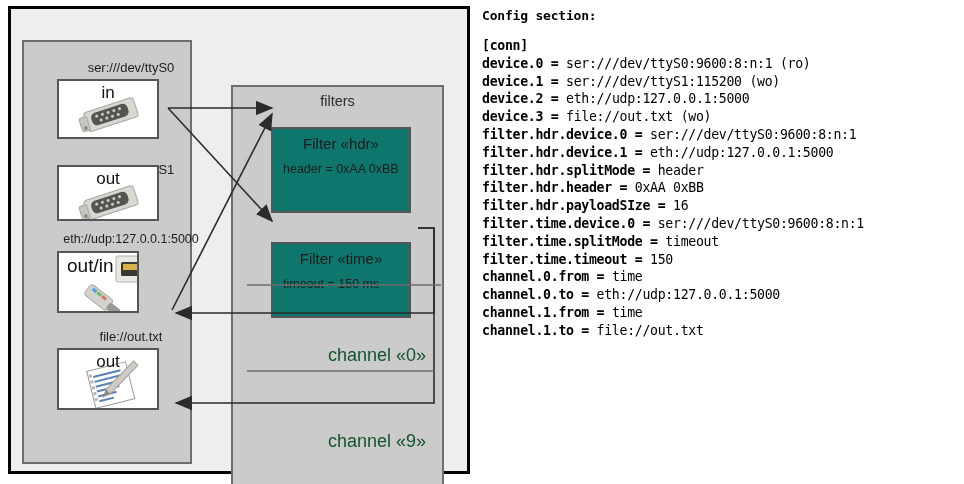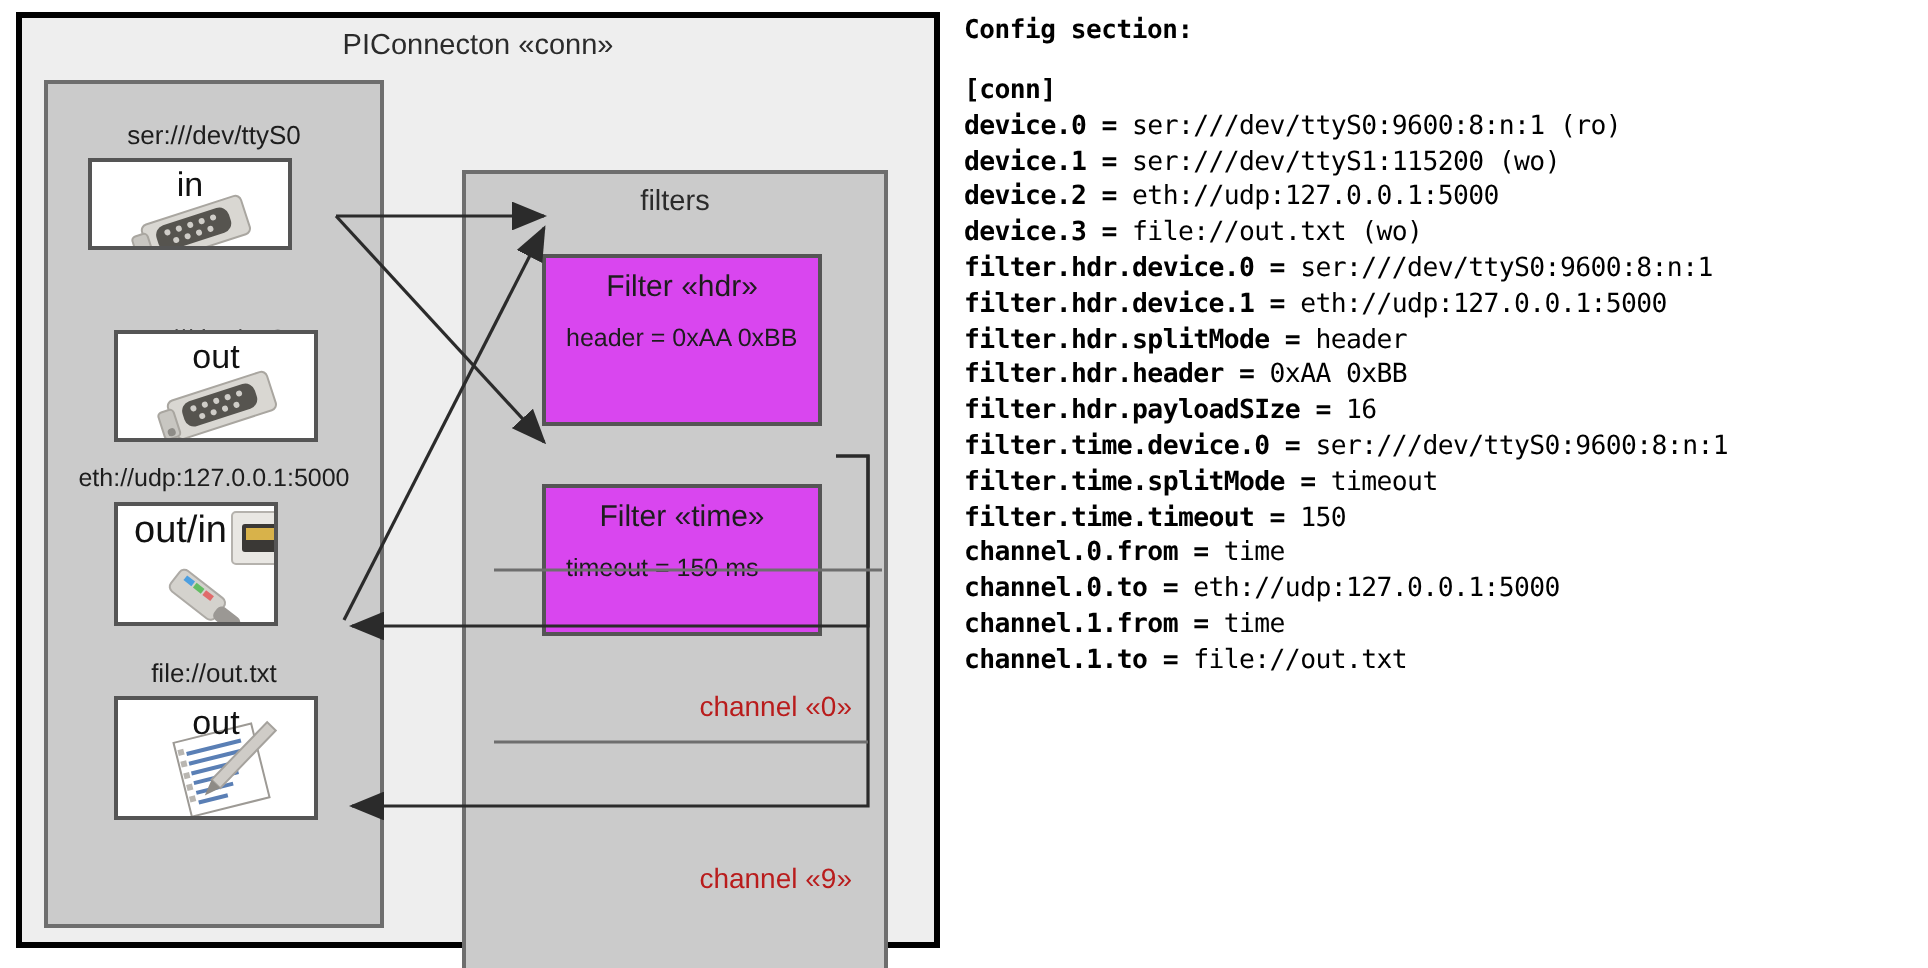--- a/index.html
+++ b/index.html
@@ -15,61 +15,60 @@
   
   .panel{position:absolute;background:#cbcbcb;border:2px solid #6e6e6e;
       box-sizing:border-box;}
   #devices-panel{left:11px;top:31px;width:170px;height:424px;}
   #filters-panel{left:220px;top:31px;width:213px;height:424px;margin-top:45px;}
   .panel-title{position:absolute;left:0;top:6px;width:100%;text-align:center;
       font-size:14.5px;color:#2b2b2b;}
 
   
   .dev-label{position:absolute;font-size:13px;color:#1d1d1d;text-align:center;
-      white-space:nowrap;}
+      white-space:nowrap;padding-left:24px;}
   .dev-box{position:absolute;background:#ffffff;border:2px solid #555555;
       box-sizing:border-box;overflow:hidden;}
   .dev-io{position:absolute;top:2px;left:0;width:100%;text-align:center;
       font-size:17px;color:#111;z-index:3;}
   .dev-io.left{text-align:left;left:8px;width:auto;font-size:19px;}
 
   
-  .filter-box{position:absolute;background:#d946ef;border:2px solid #555555;
+  .filter-box{position:absolute;background:#0f766e;border:2px solid #555555;
       box-sizing:border-box;}
   .filter-title{position:absolute;left:0;top:6px;width:100%;text-align:center;
       font-size:15px;color:#1d1d1d;}
   .filter-props{position:absolute;left:10px;top:32px;font-size:12.5px;
       line-height:17px;color:#1d1d1d;}
 
   
-  .chan-label{position:absolute;font-size:14px;color:#b91c1c;white-space:nowrap;}
+  .chan-label{position:absolute;font-size:18px;color:#14532d;white-space:nowrap;}
 
   
   svg.ovl{position:absolute;left:0;top:0;width:964px;height:484px;
       pointer-events:none;overflow:visible;}
 
   
   #config-wrap{position:absolute;left:482px;top:8px;width:478px;}
   #config-heading{font-family:"DejaVu Sans Mono","Liberation Mono",monospace;
       font-size:13px;font-weight:bold;color:#000;margin:0 0 14px 0;letter-spacing:-0.2px;}
   #config-lines{font-family:"DejaVu Sans Mono","Liberation Mono",monospace;
       font-size:13.2px;line-height:17.8px;color:#000;white-space:pre;
       letter-spacing:-0.3px;}
   #config-lines .k{font-weight:bold;}
 </style>
 </head>
 <body>
 
 <div id="diagram-frame">
-  <div id="diagram-title">PIConnecton «conn»</div>
 
   <div class="panel" id="devices-panel">
 
     <div class="dev-label" style="left:0;top:18px;width:100%;">ser:///dev/ttyS0</div>
-    <div class="dev-box" style="left:20px;top:37px;width:102px;height:46px;">
+    <div class="dev-box" style="left:33px;top:37px;width:102px;height:60px;">
       <div class="dev-io">in</div>
       <svg viewBox="0 0 102 56" width="102" height="56" style="position:absolute;left:0;top:0;">
         <g transform="rotate(-18 51 34)">
           <rect x="26" y="24" width="52" height="20" rx="3" fill="#d9d7d2" stroke="#a9a6a0"></rect>
           <rect x="32" y="27" width="38" height="13" rx="5" fill="#56544f"></rect>
           <g fill="#cfcdc8">
             <circle cx="38" cy="31" r="1.5"></circle>
               <circle cx="44" cy="31" r="1.5"></circle>
             <circle cx="50" cy="31" r="1.5"></circle>
               <circle cx="56" cy="31" r="1.5"></circle>

